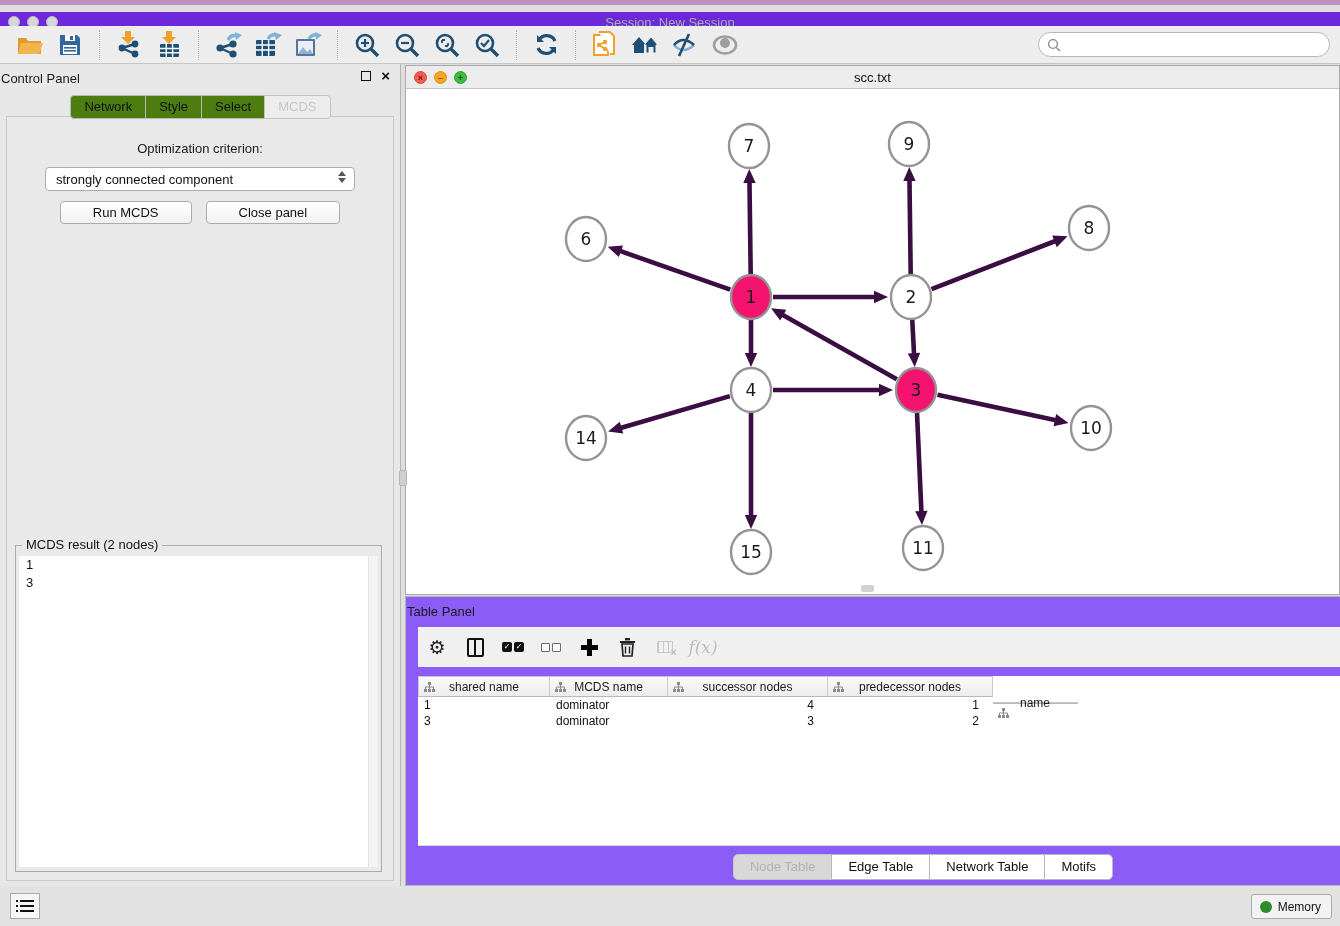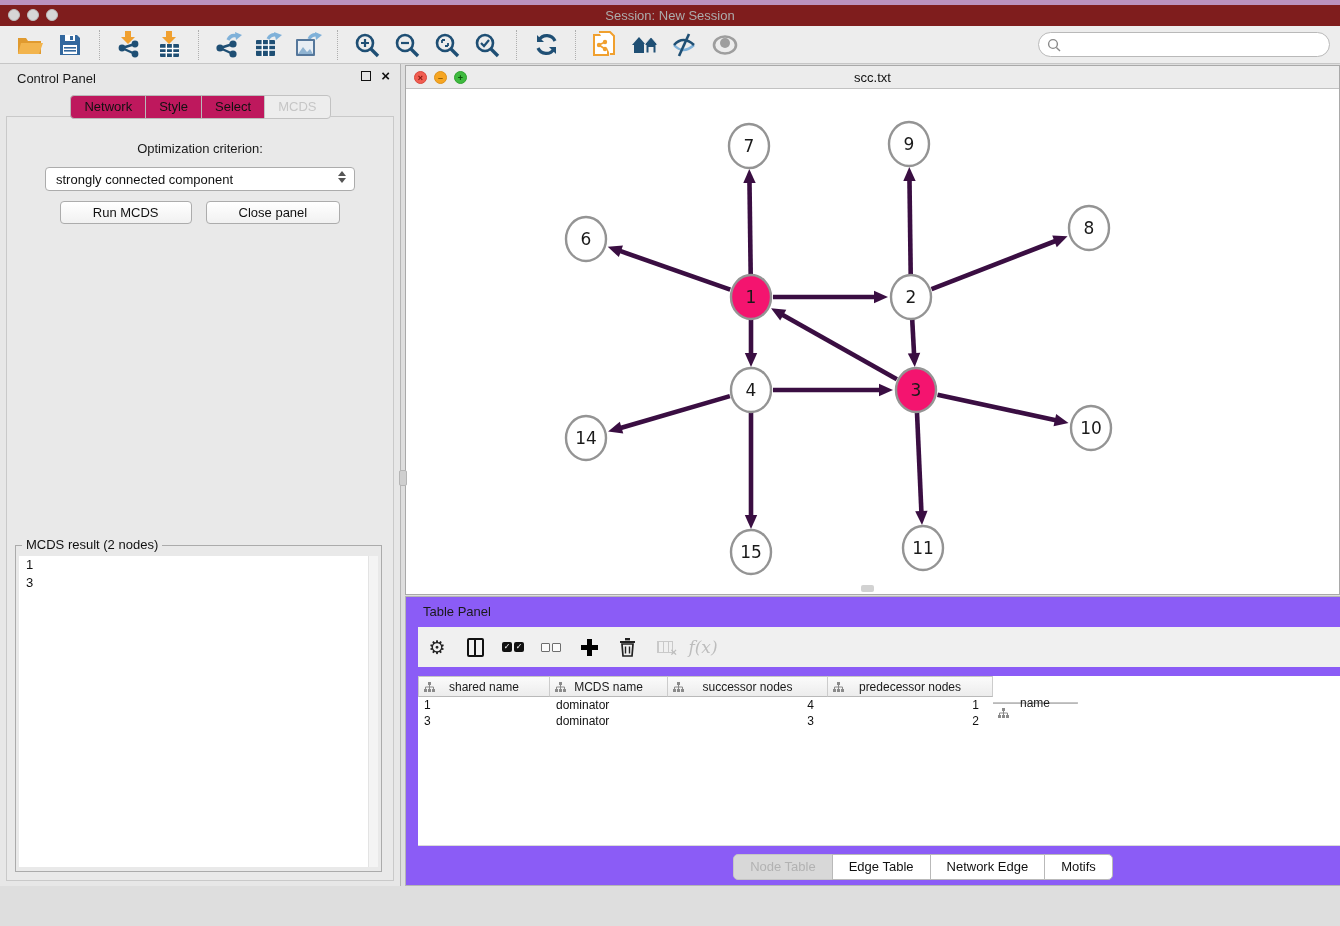--- a/index.html
+++ b/index.html
@@ -6,45 +6,45 @@
   html,body { width:1340px; height:926px; }
   body {
     font-family: "Liberation Sans", "DejaVu Sans", sans-serif;
     background:#DEDEDE; position:relative; overflow:hidden;
     -webkit-font-smoothing:antialiased;
   }
   .app { position:absolute; inset:0; }
 
   
   .accent-strip { position:absolute; top:0; left:0; right:0; height:5px; background:#BB92BE; }
-  .titlebar { position:absolute; top:5px; left:0; right:0; height:21px; background:#7f1d1d; }
+  .titlebar { position:absolute; top:12px; left:0; right:0; height:21px; background:#6d28d9; }
   .mac-dots { position:absolute; left:8px; top:4px; display:flex; gap:7px; }
   .mac-dot { width:12px; height:12px; border-radius:50%; background:#D6D6D6; border:1px solid #BDBDBD; }
   .app-title { position:absolute; left:0; right:0; top:3px; text-align:center; font-size:13px; color:#ACACAC; }
 
   
   .toolbar { position:absolute; top:26px; left:0; right:0; height:38px; background:#EDEDED;
              border-bottom:1px solid #C6C6C6; display:flex; align-items:center; padding-left:10px; }
   .tb-btn { width:30px; height:30px; display:flex; align-items:center; justify-content:center; margin:0 5px; }
   .tb-sep { width:0; border-left:1px dotted #AFAFAF; height:30px; margin:0 9px; }
   .search-wrap { position:absolute; right:10px; top:6px; width:292px; height:25px; background:#FFFFFF;
                  border:1px solid #B9B9B9; border-radius:13px; display:flex; align-items:center; padding-left:8px; }
   .search-input { border:none; outline:none; flex:1; font-size:13px; background:transparent; margin-left:6px; height:20px; }
 
   
   .control-panel { position:absolute; left:0; top:64px; width:401px; bottom:40px; background:#E7E7E7;
                    border-right:1px solid #B5B5B5; }
   .panel-head { position:absolute; top:0; left:0; right:0; height:28px; }
-  .panel-title { position:absolute; left:17px; top:7px; font-size:13px; color:#1A1A1A; }
+  .panel-title { position:absolute; left:1px; top:7px; font-size:13px; color:#1A1A1A; }
   .panel-icons { position:absolute; right:10px; top:7px; display:flex; gap:10px; align-items:center; }
   .float-icon { width:10px; height:10px; border:1.5px solid #111; }
   .close-icon { font-size:15px; font-weight:bold; color:#111; line-height:10px; }
 
   .cp-tabs { position:absolute; top:31px; left:0; right:0; display:flex; justify-content:center; z-index:2; }
-  .cp-tab { font-size:13px; color:#111; background:#be185d; border:1px solid #B9B9B9; padding:3px 13px 4px;
+  .cp-tab { font-size:13px; color:#111; background:#4d7c0f; border:1px solid #B9B9B9; padding:3px 13px 4px;
             margin-right:-1px; }
   .cp-tab:first-child { border-top-left-radius:4px; border-bottom-left-radius:4px; }
   .cp-tab:last-child  { border-top-right-radius:4px; border-bottom-right-radius:4px; }
   .cp-tab.active { background:#EDEDED; color:#C6C6C6; border-color:#C2C2C2; }
 
   .cp-content { position:absolute; left:6px; right:6px; top:52px; bottom:5px; background:#E9E9E9;
                 border:1px solid #C9C9C9; }
   .opt-label { margin-top:24px; text-align:center; font-size:13px; color:#1A1A1A; }
   .select-box { position:relative; width:310px; height:24px; margin:11px auto 0; background:#FFF;
                 border:1px solid #ACACAC; border-radius:4px; font-size:13px; color:#111;
@@ -518,19 +518,37 @@
             </g>
             <path d="M5.5,3 v2 M1.5,7 V5 H9.5 V7 M5.5,5 v2" stroke="#8A8A8A" stroke-width="1" fill="none"></path>
           </svg>
           <span>name</span>
         </div>
       </div>
 
     <div class="tp-tabs" id="tp-tabs">
         <div class="tp-tab active">Node Table</div>
         <div class="tp-tab">Edge Table</div>
-        <div class="tp-tab">Network Edge</div>
+        <div class="tp-tab">Network Table</div>
         <div class="tp-tab">Motifs</div>
       </div>
   </div>
 
+  <div class="statusbar">
+    <div class="list-btn">
+      <svg width="18" height="14" viewBox="0 0 18 14">
+        <g fill="#111">
+            <rect x="0" y="1" width="2" height="2"></rect>
+            <rect x="0" y="6" width="2" height="2"></rect>
+            <rect x="0" y="11" width="2" height="2"></rect>
+        <rect x="4" y="1" width="14" height="2"></rect>
+            <rect x="4" y="6" width="14" height="2"></rect>
+            <rect x="4" y="11" width="14" height="2"></rect>
+          </g>
+      </svg>
+    </div>
+    <div class="memory-btn">
+      <span class="mem-dot"></span>
+      <span>Memory</span>
+    </div>
+  </div>
 
 </div>
 
 </body></html>

